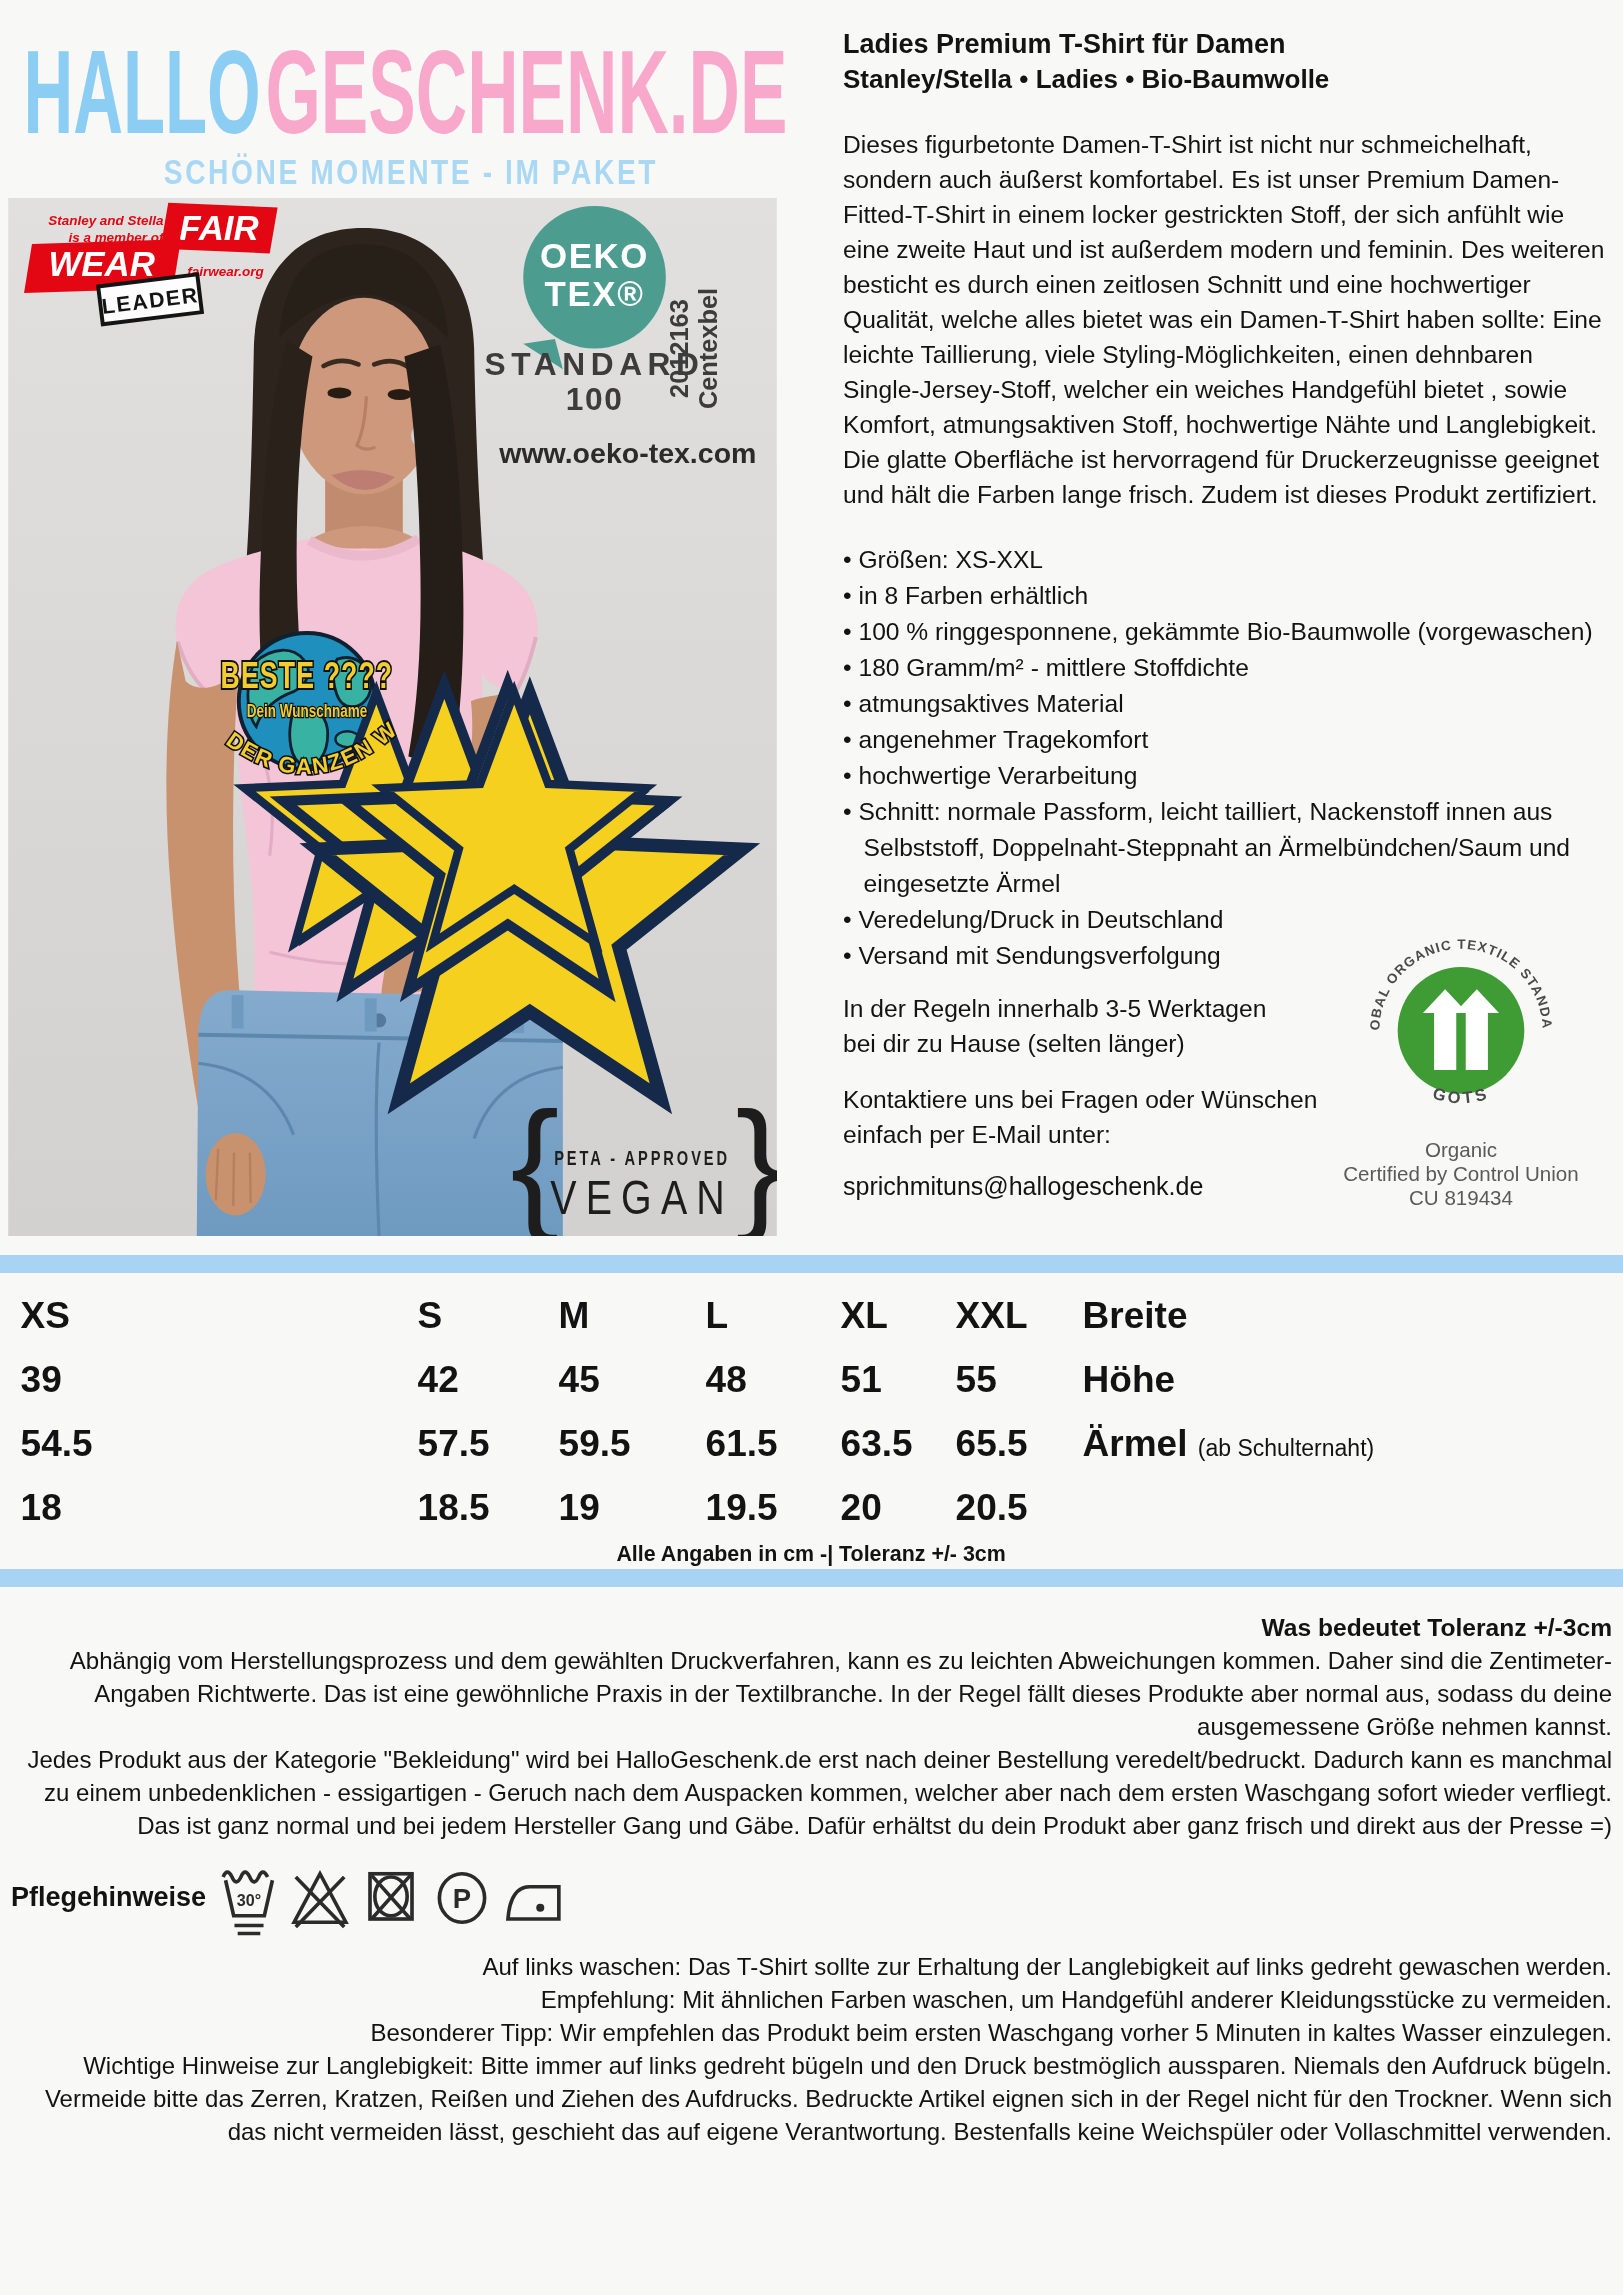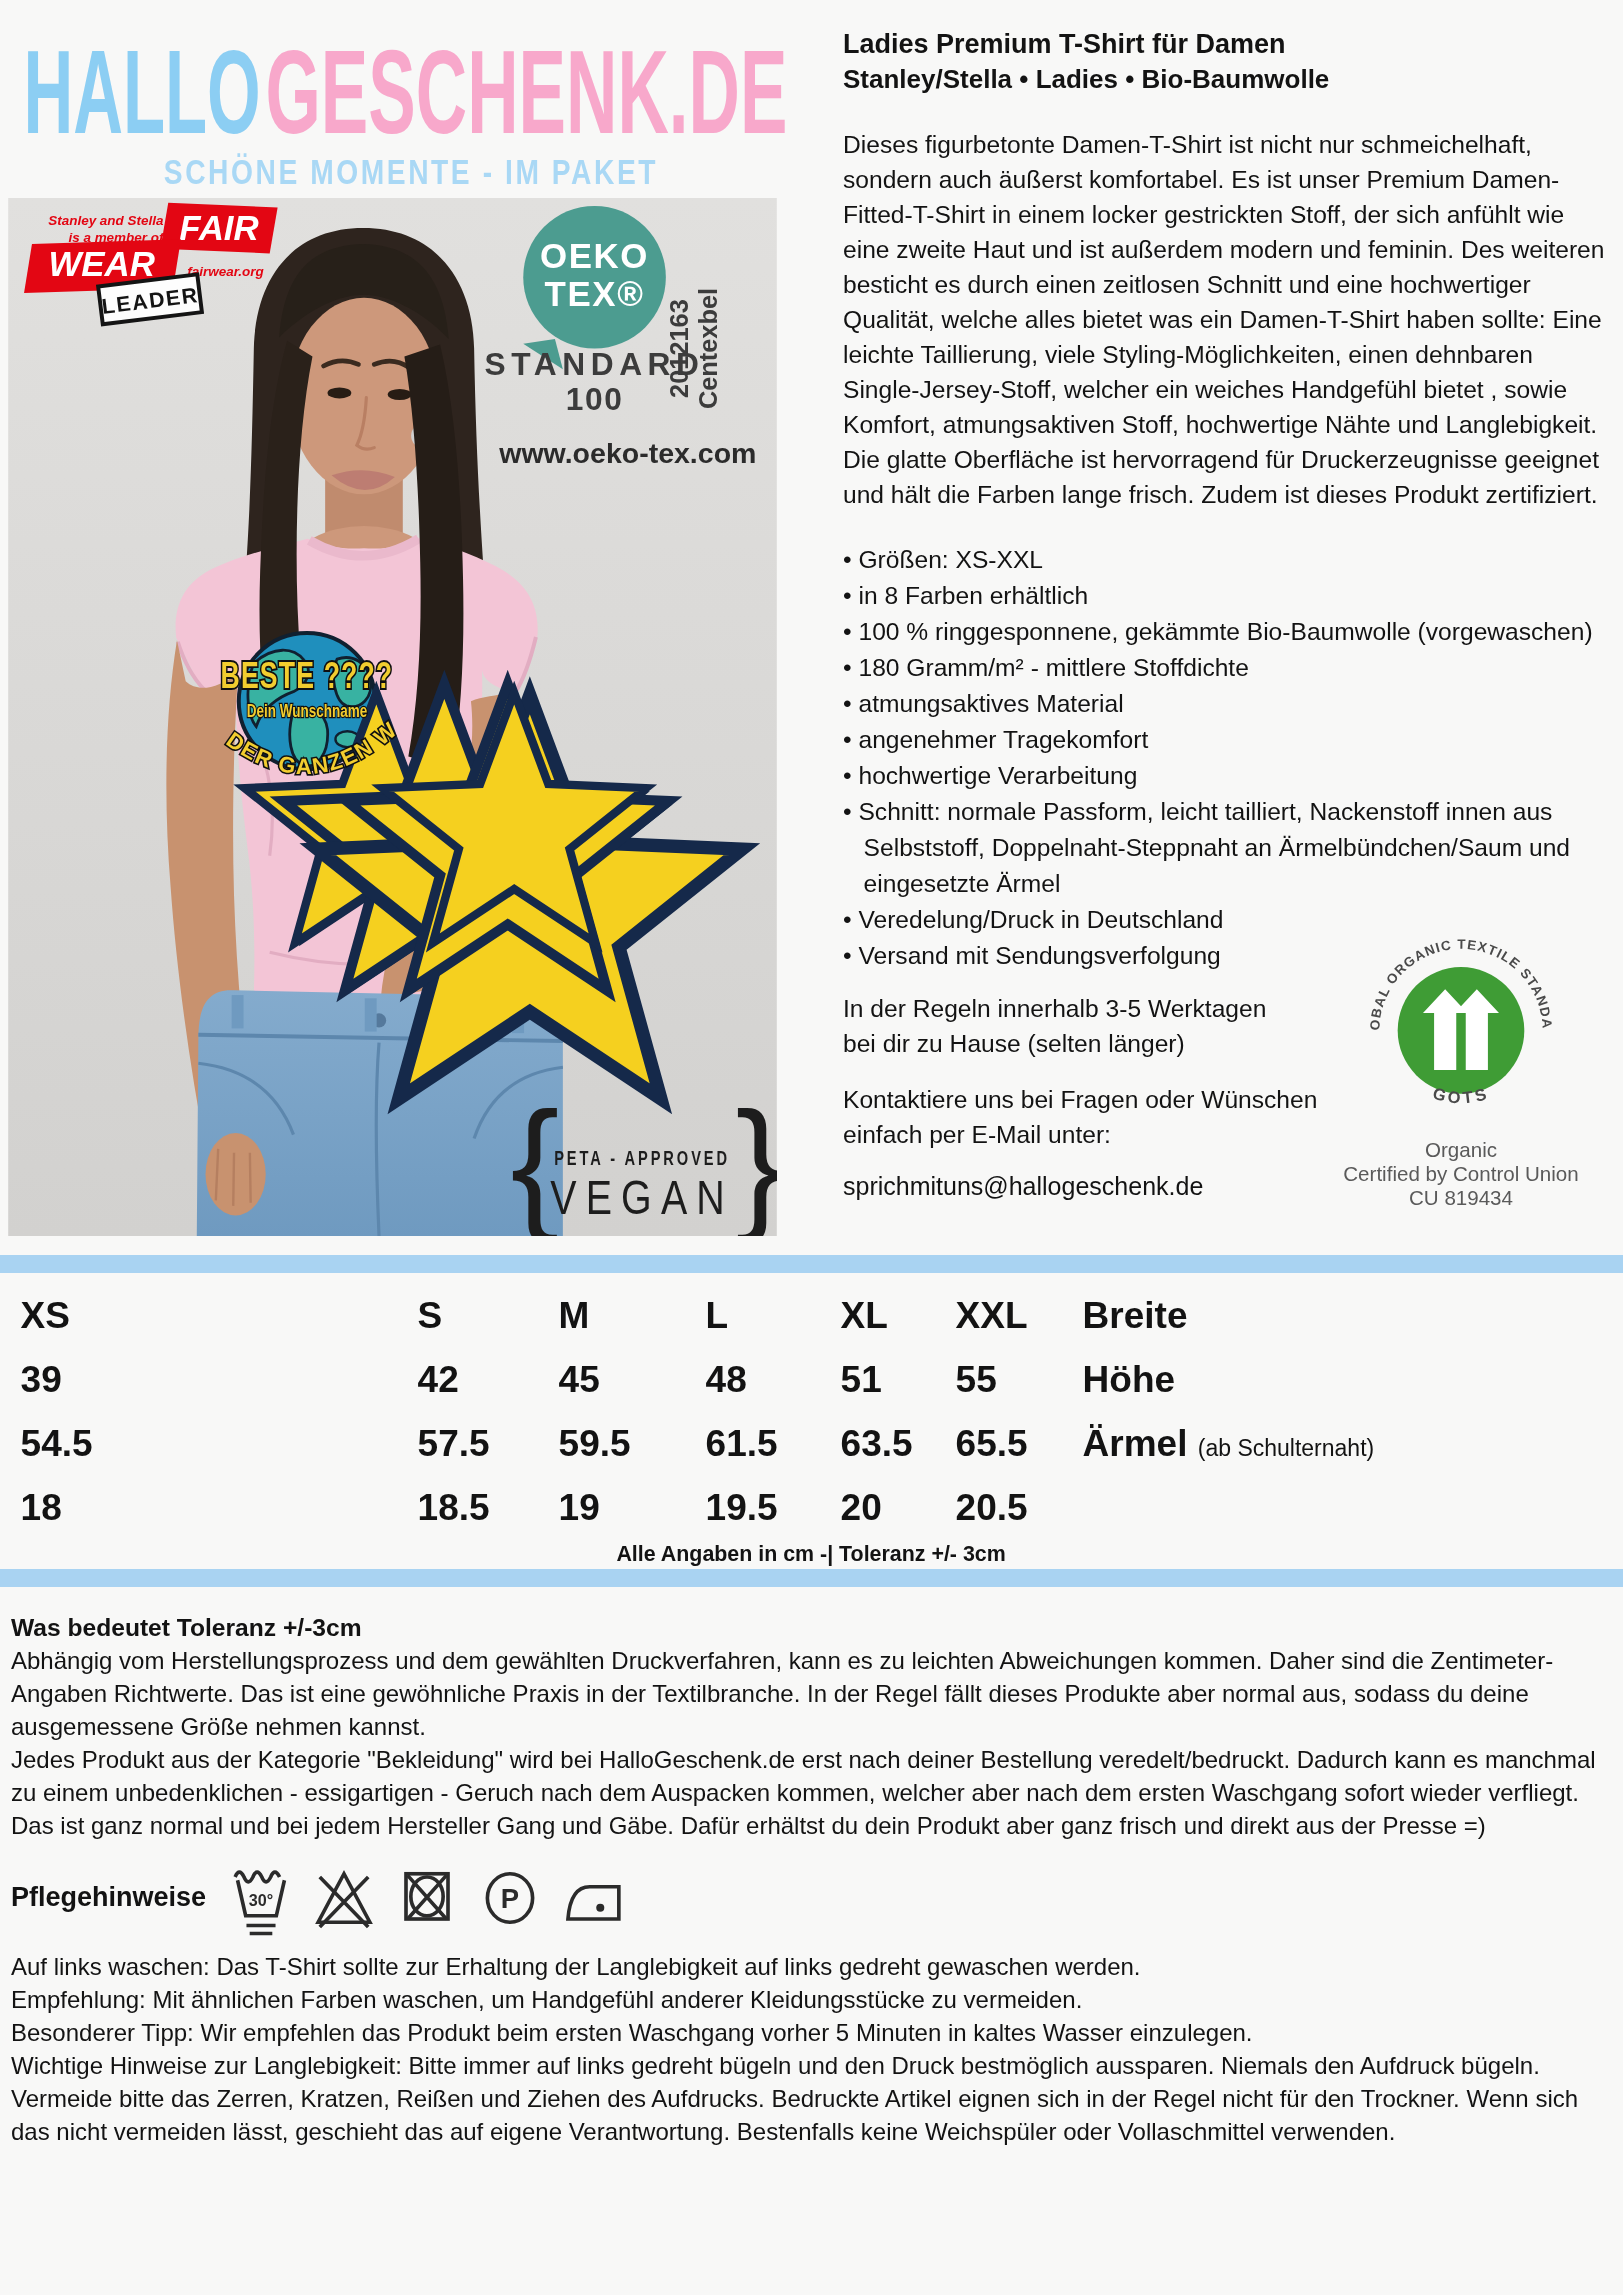--- a/index.html
+++ b/index.html
@@ -30,25 +30,25 @@
   #bar1{top:1255px;}
   #bar2{top:1569px;}
   
   .size-table{left:20.6px;top:1284px;width:1581px;}
   .size-grid{display:grid;grid-template-columns:397px 141px 147px 135px 115px 127px 1fr;
     grid-auto-rows:64px;align-items:center;font-weight:bold;font-size:37px;}
   .size-grid .cell{white-space:nowrap;}
   .lbl-note{font-size:23px;font-weight:normal;}
   .tbl-foot{margin-top:1.6px;text-align:center;font-size:21.4px;font-weight:bold;}
   
-  .bottom{left:11px;top:1611px;width:1601px;font-size:24px;line-height:33px;}
+  .bottom{left:11px;top:1611px;width:1601px;font-size:24px;line-height:33px;text-align:right;}
   .bottom h3{margin:0;font-size:24.6px;font-weight:bold;line-height:33px;}
   .bottom p{margin:0;}
   .sec2{margin-top:43px;}
-  .care-row{display:flex;align-items:center;gap:21px;margin-top:11px;height:89px;}
+  .care-row{display:flex;align-items:center;gap:9px;margin-top:11px;height:89px;}
   .care-label{font-size:27px;font-weight:bold;margin-right:3.2px;}
   .care-row svg{display:block;}
   .notes{margin-top:8px;}
   .notes p{margin:0;}
   b{font-weight:normal;}
 </style>
 </head>
 <body>
 
 <svg id="logo-svg" class="abs" width="801" height="174" viewBox="0 0 1010 220">

